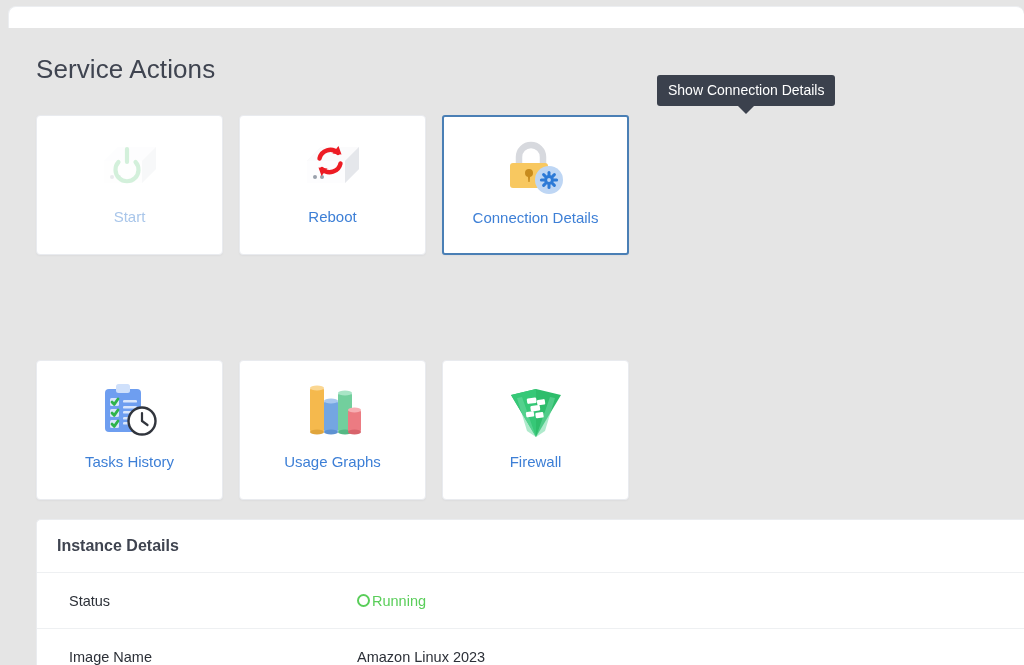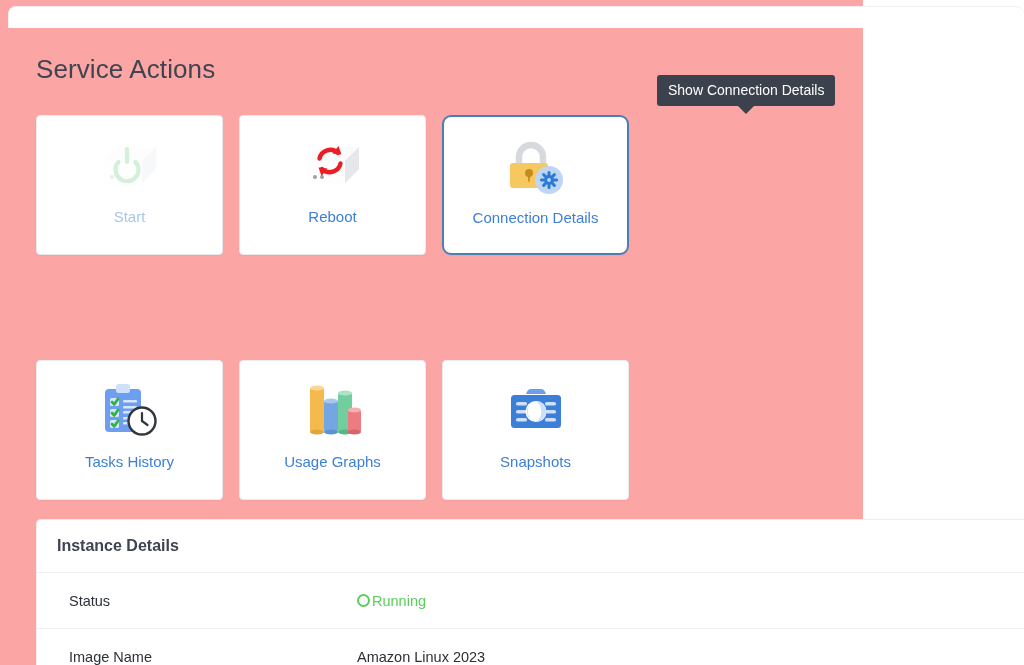--- a/index.html
+++ b/index.html
@@ -4,22 +4,22 @@
 <style>
   * { box-sizing: border-box; margin: 0; padding: 0; }
   html, body {
     width: 1024px; height: 665px;
     background: #ffffff;
     font-family: "Liberation Sans", sans-serif;
     overflow: hidden;
   }
   .page {
     position: relative;
-    width: 863px; height: 665px;
-    background: #fca5a5;
+    width: 1024px; height: 665px;
+    background: #e5e5e5;
   }
   
   .top-panel-edge {
     position: absolute;
     left: 8px; top: 6px;
     width: 1016px; height: 22px;
     background: #ffffff;
     border-top: 1px solid #eceef1;
     border-left: 1px solid #eceef1;
     border-top-left-radius: 8px;
@@ -50,21 +50,21 @@
     flex-direction: column;
     align-items: center;
     justify-content: flex-start;
     box-shadow: 0 1px 2px rgba(16,24,40,0.04);
     cursor: pointer;
     position: relative;
   }
   .card:last-child { margin-right: 0; }
   .card.focused {
     border: 2px solid #4a7fb5;
-    border-radius: 9px;
+    border-radius: 3px;
   }
   .card.disabled { cursor: default; }
 
   .card-icon {
     height: 78px;
     display: flex;
     align-items: center;
     justify-content: center;
     margin-top: 12px;
   }
@@ -274,41 +274,39 @@
           <g>
             <rect x="46" y="28" width="13" height="22" rx="2" fill="#ec7b82"></rect>
             <ellipse cx="52.5" cy="28" rx="6.5" ry="2.5" fill="#f7aeb3"></ellipse>
             <ellipse cx="52.5" cy="50" rx="6.5" ry="2.5" fill="#d8636b"></ellipse>
           </g>
         </svg>
       </div>
       <div class="card-label">Usage Graphs</div>
     </div>
 
-
     <div class="card">
       <div class="card-icon">
-        <svg width="62" height="56" viewBox="0 0 62 56">
-          <path d="M21 10 Q22.5 5 26 5 L36 5 Q39.5 5 41 10 Z" fill="#6e9ef0"></path>
-          <rect x="6" y="11" width="50" height="33" rx="3.5" fill="#3d7fd6"></rect>
-          <g fill="#cfe0fb">
-            <rect x="11" y="18" width="11" height="3.6" rx="1.6"></rect>
-            <rect x="11" y="26" width="11" height="3.6" rx="1.6"></rect>
-            <rect x="11" y="34" width="11" height="3.6" rx="1.6"></rect>
-            <rect x="40" y="18" width="11" height="3.6" rx="1.6"></rect>
-            <rect x="40" y="26" width="11" height="3.6" rx="1.6"></rect>
-            <rect x="40" y="34" width="11" height="3.6" rx="1.6"></rect>
-          </g>
-          <circle cx="31" cy="27.5" r="10.5" fill="#ffffff"></circle>
-          <path d="M31 17 A10.5 10.5 0 0 1 31 38 A13 13 0 0 0 31 17 Z" fill="#cfe0fb"></path>
-          <path d="M24.5 21 A10.5 10.5 0 0 0 26 35 A9 9 0 0 1 24.5 21 Z" fill="#bcd6f7"></path>
-        </svg>
-      </div>
-      <div class="card-label">Snapshots</div>
-    </div>
+        <svg width="60" height="60" viewBox="0 0 60 60">
+          <path d="M5 13 L30 7 L55 13 L30 55 Z" fill="#2ebd6b"></path>
+          <path d="M5 13 L30 7 L30 55 Z" fill="#36c877"></path>
+          <path d="M11 16 L21 49 L30 55 L16 15 Z" fill="#6ed9a2" opacity="0.55"></path>
+          <path d="M49 16 L39 49 L30 55 L44 15 Z" fill="#6ed9a2" opacity="0.55"></path>
+          <g fill="#ffffff">
+            <rect x="21" y="16" width="9.5" height="5.5" rx="1.2" transform="rotate(-8 25 19)"></rect>
+            <rect x="31" y="17.5" width="8" height="5.5" rx="1.2" transform="rotate(-8 35 20)"></rect>
+            <rect x="24.5" y="23.5" width="9.5" height="5.5" rx="1.2" transform="rotate(-8 29 26)"></rect>
+            <rect x="20" y="29.5" width="8" height="5.5" rx="1.2" transform="rotate(-8 24 32)"></rect>
+            <rect x="29.5" y="30.5" width="8" height="5.5" rx="1.2" transform="rotate(-8 33 33)"></rect>
+          </g>
+        </svg>
+      </div>
+      <div class="card-label">Firewall</div>
+    </div>
+
   </div>
 
   <div class="details-panel">
     <div class="details-header">Instance Details</div>
 
     <div class="details-row">
       <div class="rlabel">Status</div>
       <div class="rvalue">
         <span class="status-dot"></span>
         <span class="status-text">Running</span>

